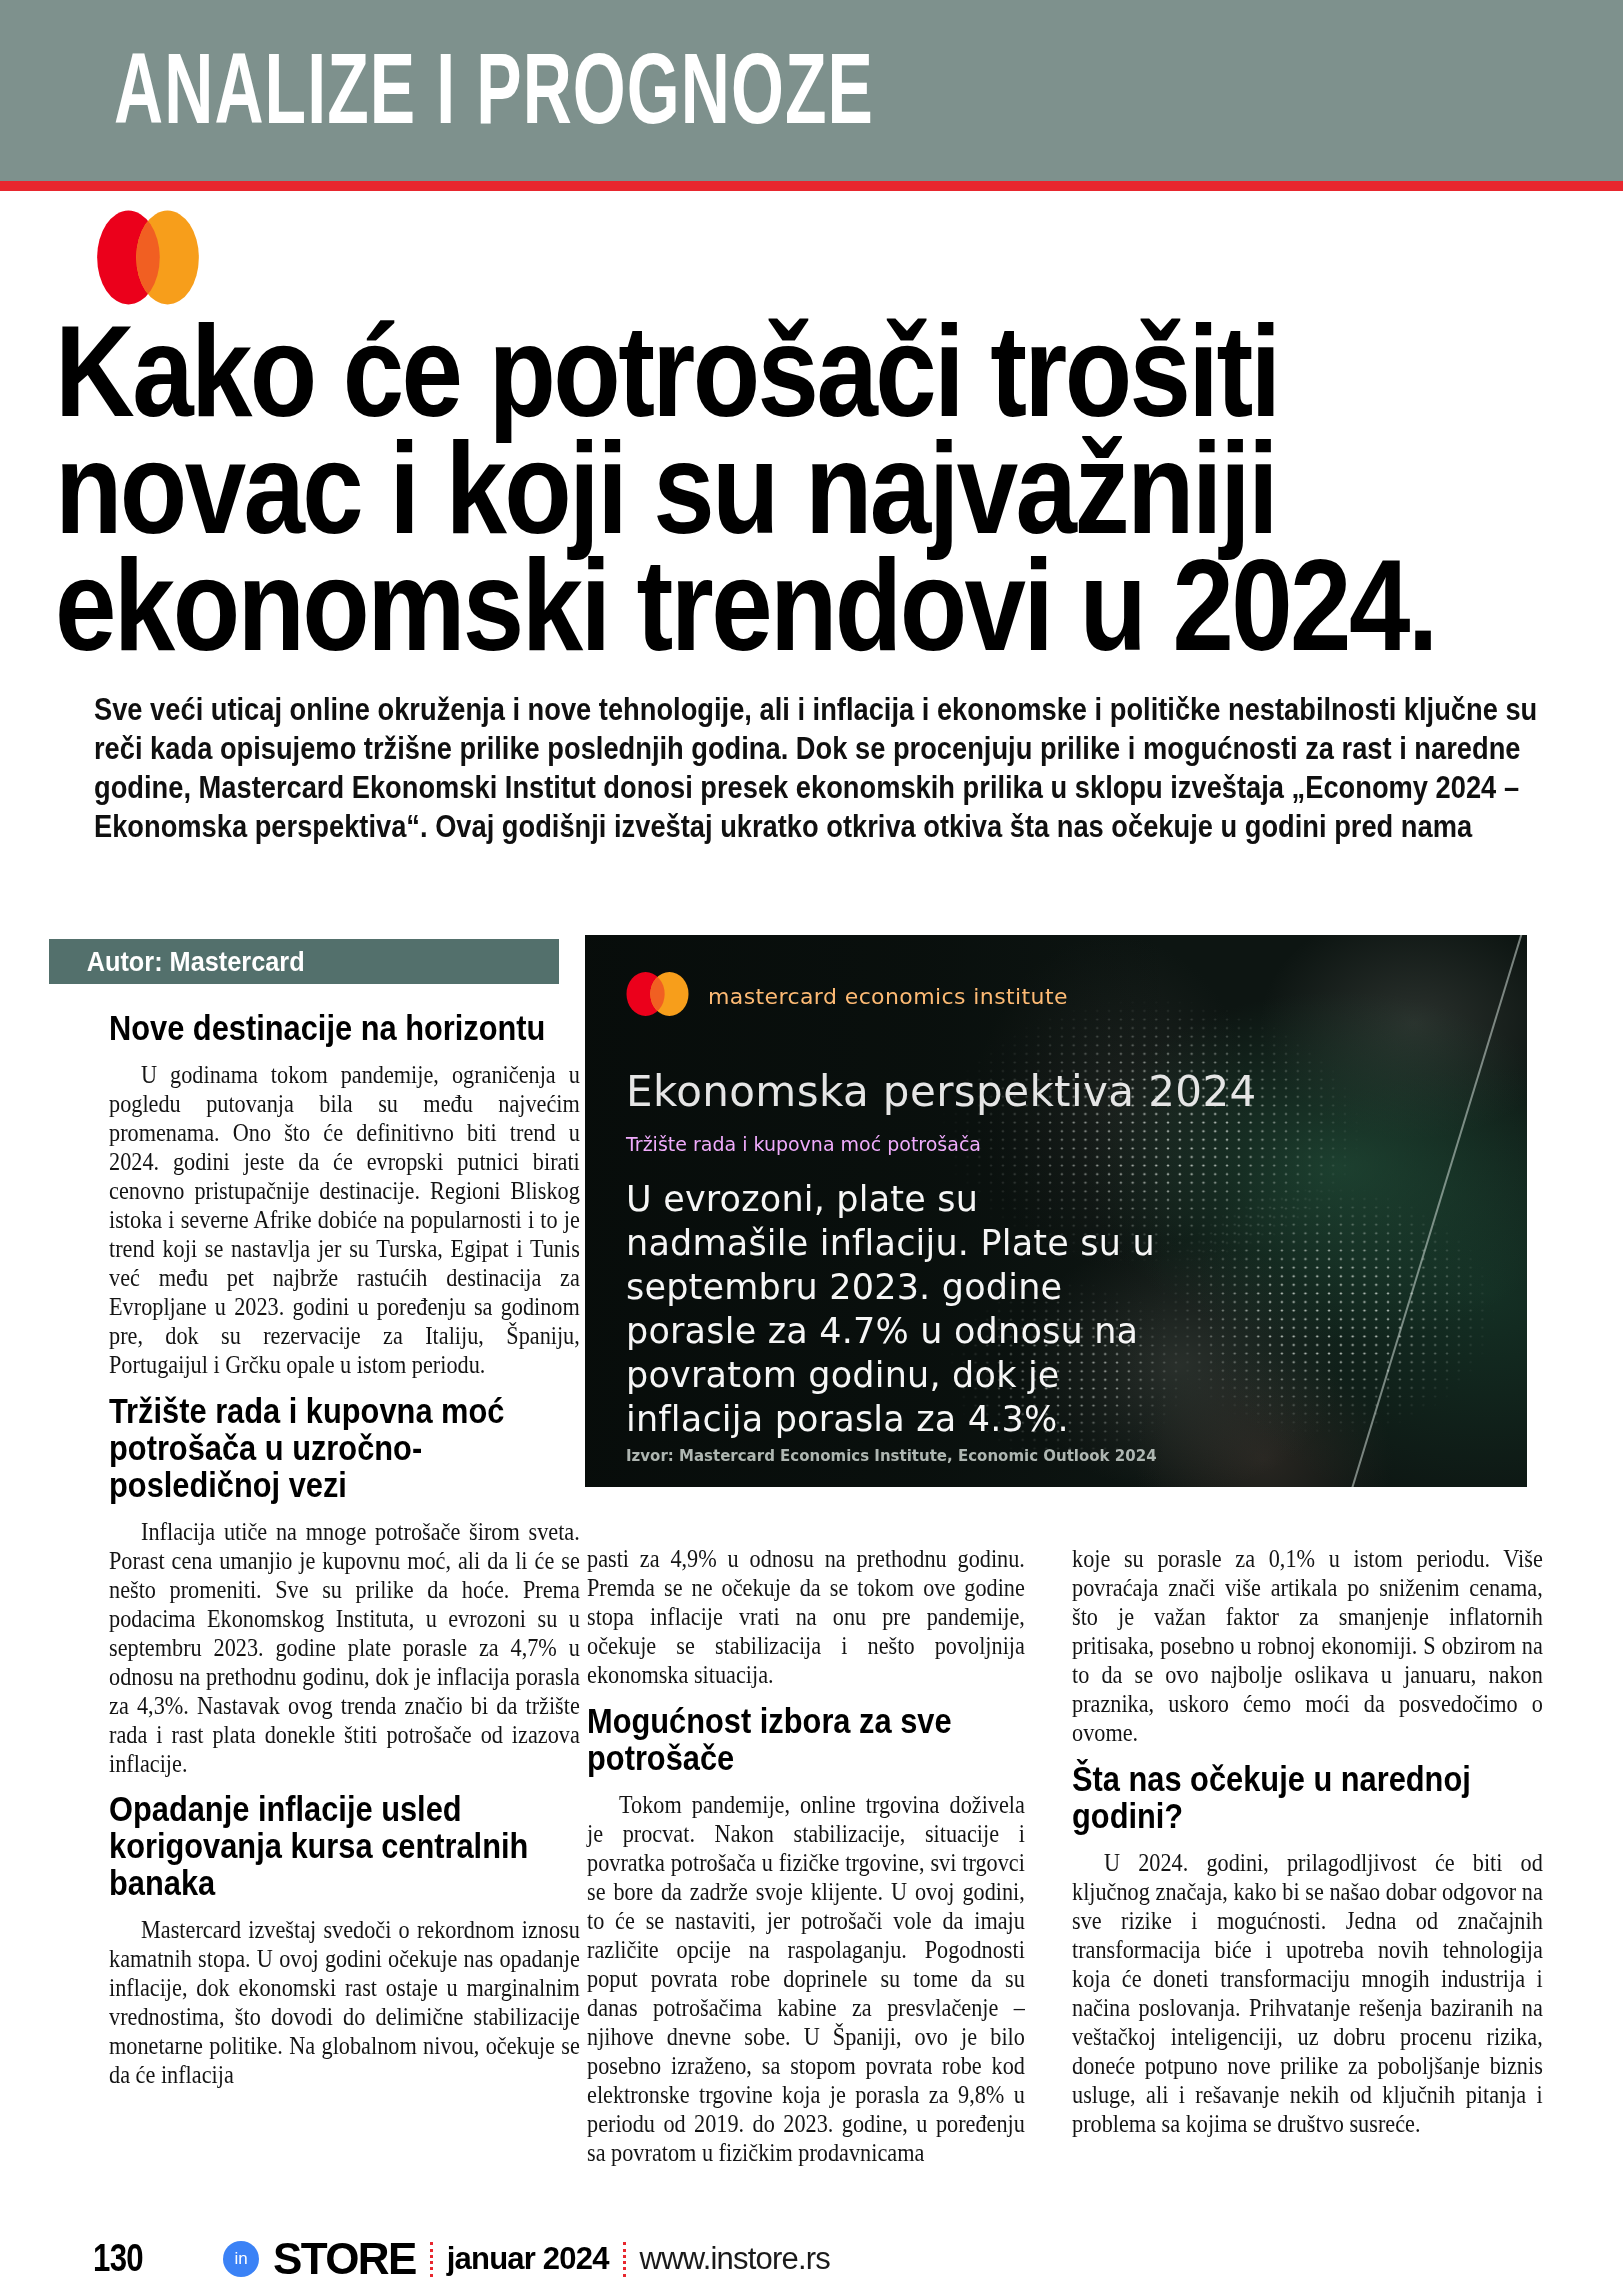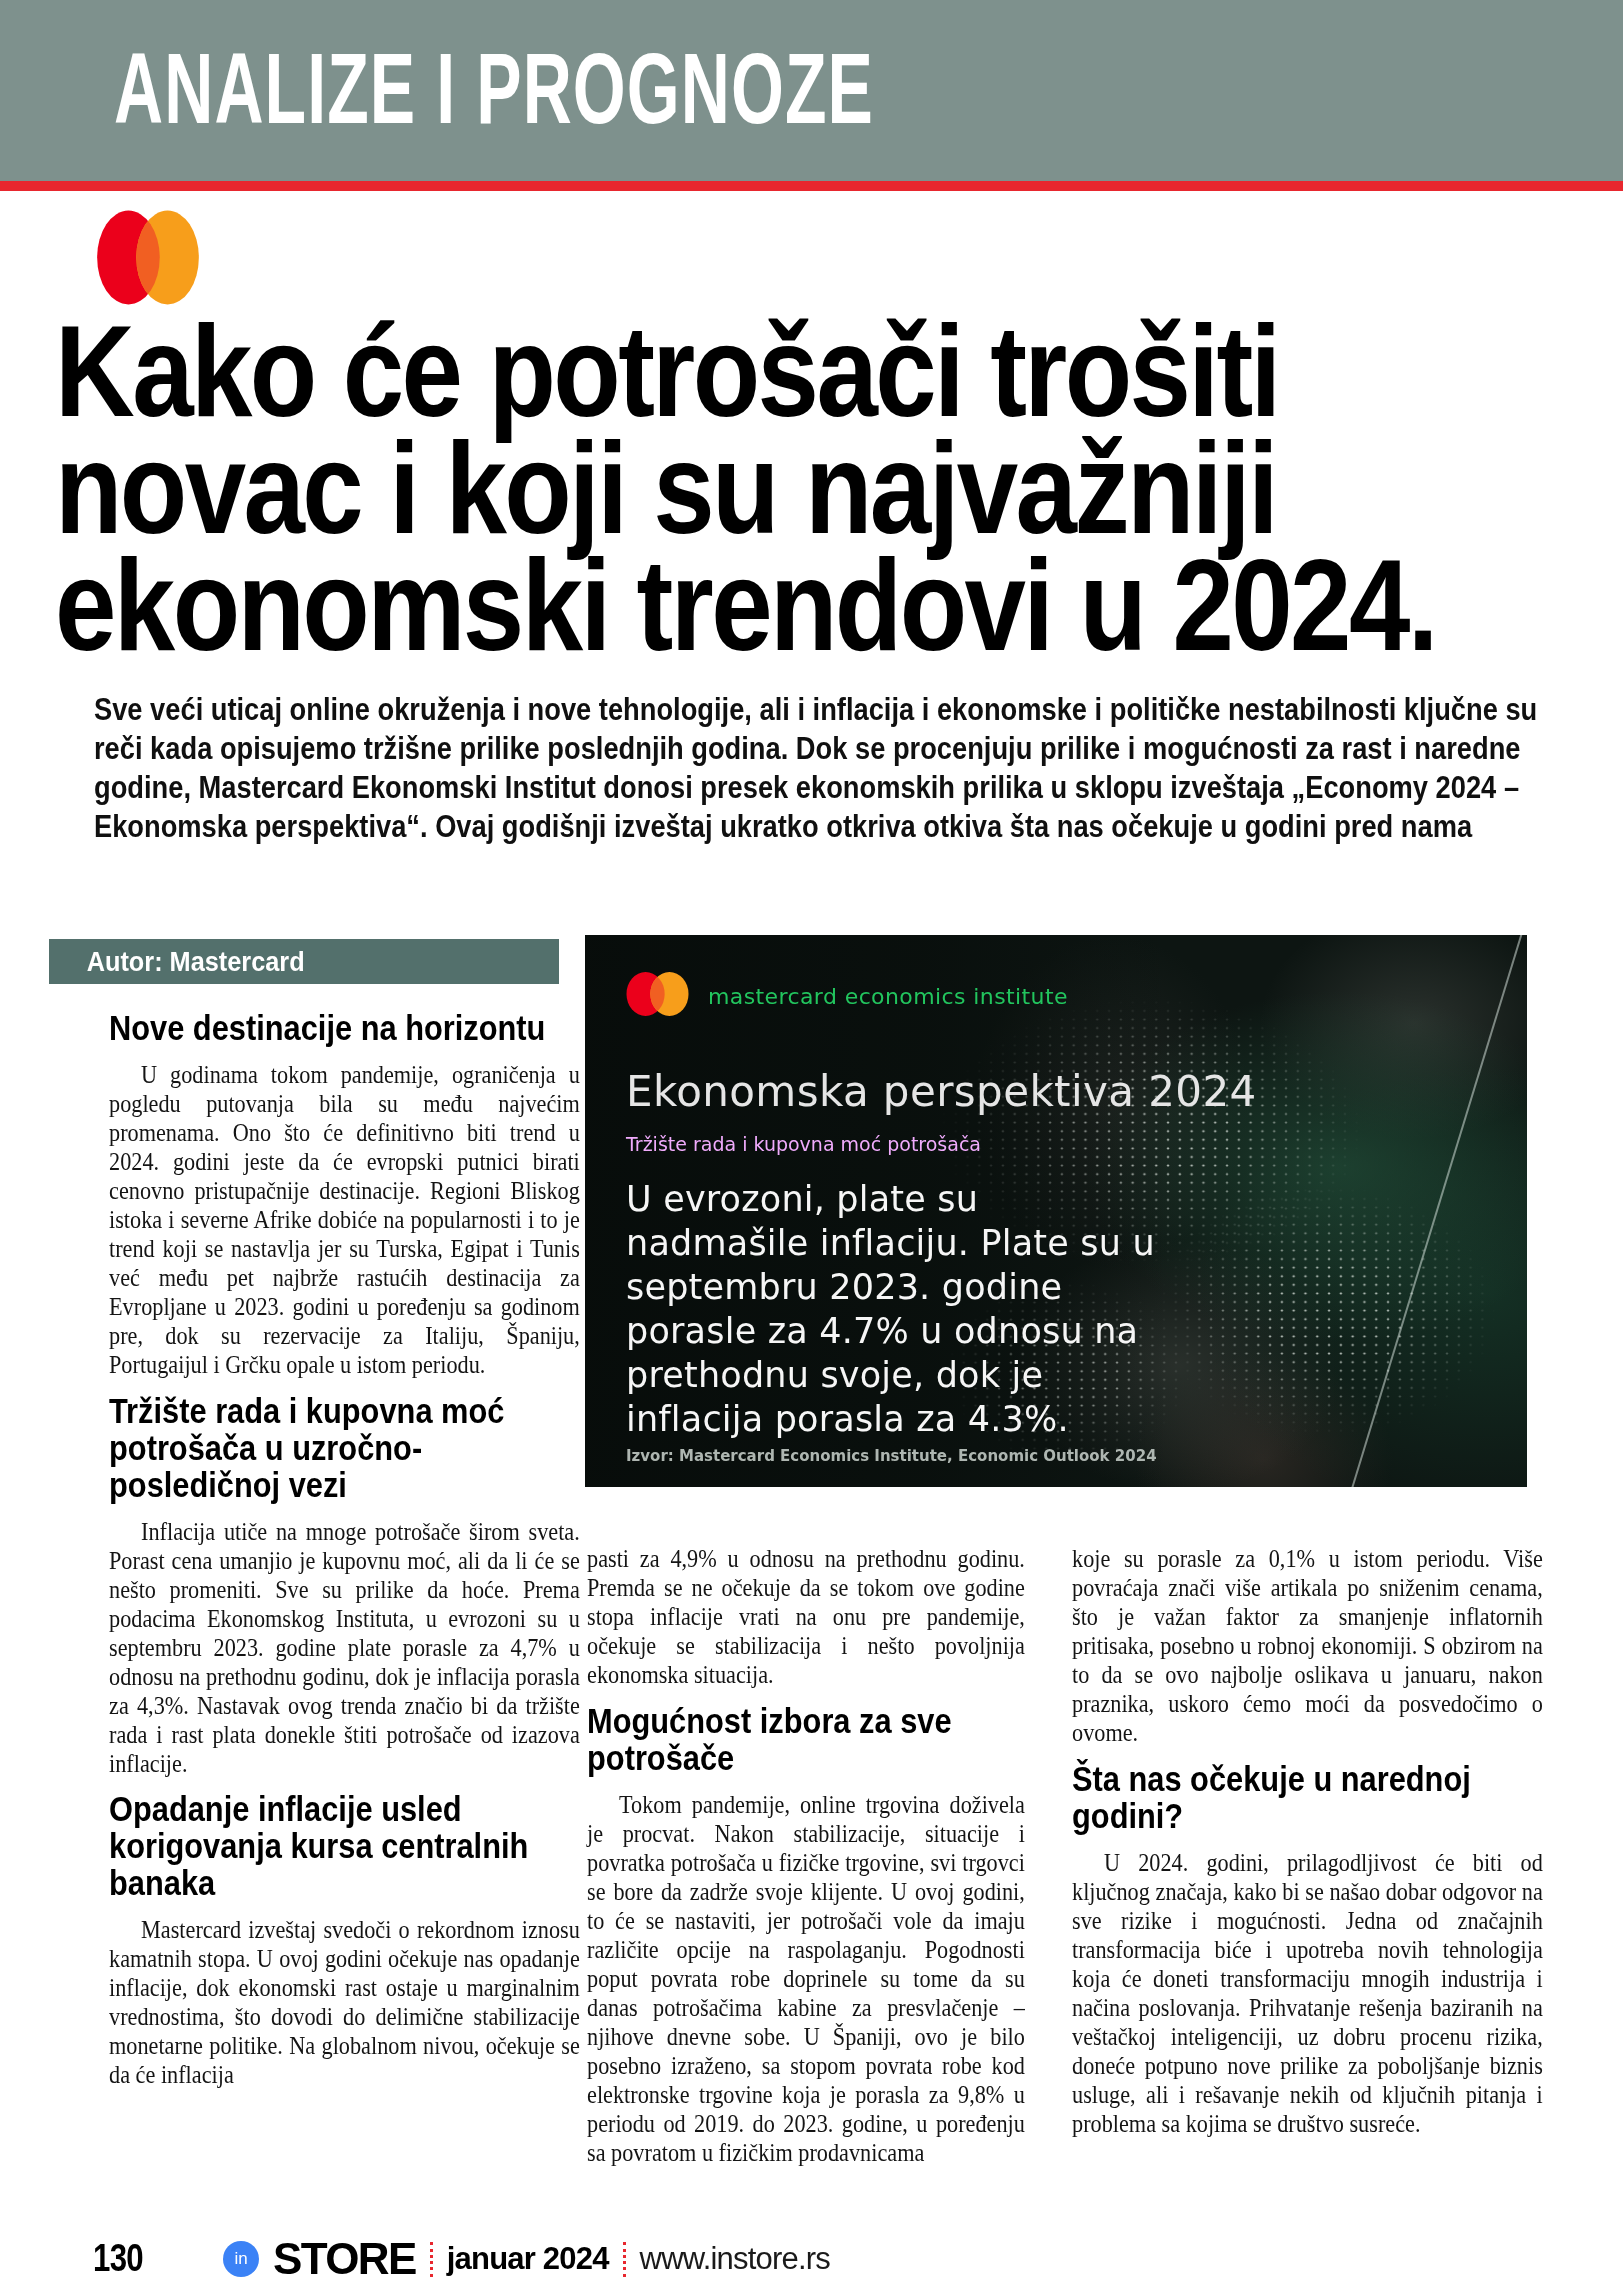--- a/index.html
+++ b/index.html
@@ -50,21 +50,21 @@
       -webkit-mask-image:radial-gradient(closest-side,#000 35%,transparent 100%);
       mask-image:radial-gradient(closest-side,#000 35%,transparent 100%);}
   .sp1{right:165px;top:63px;width:424px;height:267px;}
   .sp2{right:31px;top:251px;width:338px;height:251px;}
   .sp3{right:338px;top:346px;width:243px;height:181px;}
   .ph-line{position:absolute;left:844px;top:-47px;width:2.4px;height:691px;
            background:rgba(225,238,231,.5);transform:rotate(17deg);}
   .ph-shade{position:absolute;inset:0;background:linear-gradient(90deg,
             rgba(7,12,10,.93) 0%, rgba(7,12,10,.62) 36%, rgba(7,12,10,0) 62%);}
   .ph-brand{position:absolute;left:41px;top:36px;display:flex;align-items:center;gap:19px;}
-  .ph-brand-text{font-family:"DejaVu Sans",sans-serif;font-size:22px;color:#22c55e;letter-spacing:0.4px;}
+  .ph-brand-text{font-family:"DejaVu Sans",sans-serif;font-size:22px;color:#fdba74;letter-spacing:0.4px;}
   .ph-title{position:absolute;left:41px;top:132px;margin:0;font-family:"DejaVu Sans",sans-serif;
             font-weight:normal;font-size:42px;color:#e5e5e5;letter-spacing:0.4px;}
   .ph-sub{position:absolute;left:41px;top:198px;font-family:"DejaVu Sans",sans-serif;
           font-size:19px;color:#f0abfc;}
   .ph-quote{position:absolute;left:41px;top:242px;font-family:"DejaVu Sans",sans-serif;
             font-size:35px;line-height:44px;color:#f6f6f6;letter-spacing:0.2px;}
   .ph-quote div{white-space:nowrap;}
   .ph-source{position:absolute;left:41px;top:512px;font-family:"DejaVu Sans",sans-serif;
              font-size:15px;color:#aeb6b1;font-weight:bold;}
 
@@ -152,21 +152,21 @@
     </div>
 
     <h3 class="ph-title">Ekonomska perspektiva 2024</h3>
     <div class="ph-sub">Tržište rada i kupovna moć potrošača</div>
 
     <div class="ph-quote">
       <div>U evrozoni, plate su</div>
       <div>nadmašile inflaciju. Plate su u</div>
       <div>septembru 2023. godine</div>
       <div>porasle za 4.7% u odnosu na</div>
-      <div>prethodnu svoje, dok je</div>
+      <div>povratom godinu, dok je</div>
       <div>inflacija porasla za 4.3%.</div>
     </div>
 
     <div class="ph-source">Izvor: Mastercard Economics Institute, Economic Outlook 2024</div>
   </figure>
 
   <section class="col col1">
     <h2 class="first">Nove destinacije na horizontu</h2>
     <p class="body indent">U godinama tokom pandemije, ograničenja u pogledu putovanja bila su među najvećim promenama. Ono što će definitivno biti trend u 2024. godini jeste da će evropski putnici birati cenovno pristupačnije destinacije. Regioni Bliskog istoka i severne Afrike dobiće na popularnosti i to je trend koji se nastavlja jer su Turska, Egipat i Tunis već među pet najbrže rastućih destinacija za Evropljane u 2023. godini u poređenju sa godinom pre, dok su rezervacije za Italiju, Španiju, Portugaijul i Grčku opale u istom periodu.</p>
     <h2>Tržište rada i kupovna moć potrošača u uzročno-posledičnoj vezi</h2>

